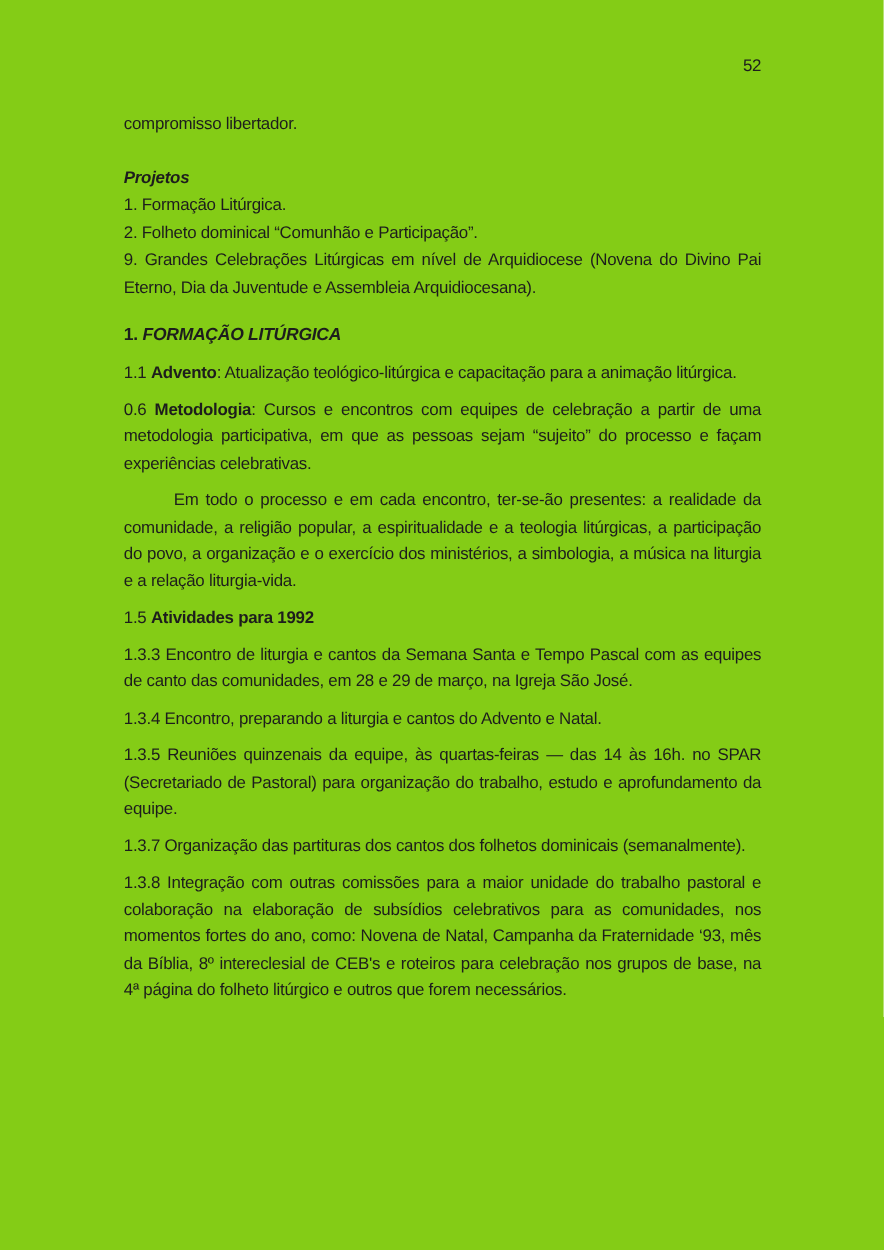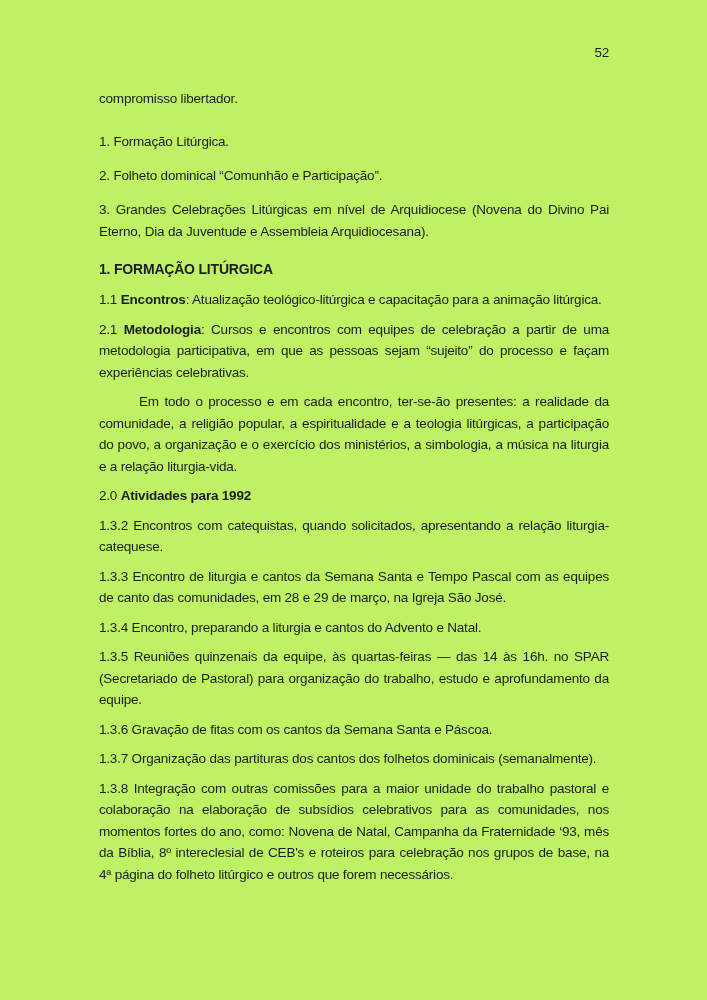--- a/index.html
+++ b/index.html
@@ -1,73 +1,72 @@
 <!DOCTYPE html>
 <html lang="pt"><head>
 <meta charset="utf-8">
 <style>
   html, body { margin: 0; padding: 0; background: #ffffff; }
   .page {
     position: relative;
     width: 707px;
     height: 1000px;
-    background: #bef264;
+    background: #84cc16;
     color: #1d1d1d;
     font-family: "Liberation Sans", "DejaVu Sans", sans-serif;
     font-size: 13.5px;
     letter-spacing: -0.2px;
     overflow: hidden;
   }
   .content { padding: 44px 98px 0 99px; }
   .pnum { text-align: right; line-height: 18px; }
   p { margin: 0; line-height: 21.5px; }
   .just { text-align: justify; }
   .intro { margin-top: 26px; }
   .projects { margin-top: 21px; }
   .proj-heading { font-weight: bold; font-style: italic; line-height: 22px; }
-  .proj-item { line-height: 22px; margin-top: 12px; }
+  .proj-item { line-height: 22px; }
   .section-heading {
     margin: 16px 0 9px 0;
     font-size: 14px;
     line-height: 21.5px;
     font-weight: bold;
   }
-  .sec-title { }
+  .sec-title { font-style: italic; }
   .body { margin-bottom: 8px; }
   .indent { text-indent: 40px; }
   b { font-weight: bold; }
 </style>
 </head>
 <body>
 
 <div class="page">
   <div class="content">
 
     <div class="pnum">52</div>
 
     <p class="intro">compromisso libertador.</p>
 
     <div class="projects">
+      <p class="proj-heading">Projetos</p>
       <p class="proj-item">1. Formação Litúrgica.</p>
       <p class="proj-item">2. Folheto dominical “Comunhão e Participação”.</p>
-      <p class="proj-item just">3. Grandes Celebrações Litúrgicas em nível de Arquidiocese (Novena do Divino Pai Eterno, Dia da Juventude e Assembleia Arquidiocesana).</p>
+      <p class="proj-item just">9. Grandes Celebrações Litúrgicas em nível de Arquidiocese (Novena do Divino Pai Eterno, Dia da Juventude e Assembleia Arquidiocesana).</p>
     </div>
 
     <h2 class="section-heading"><span class="sec-num">1. </span><span class="sec-title">FORMAÇÃO LITÚRGICA</span></h2>
 
-    <p class="body just"><span>1.1 </span><b>Encontros</b><span>: Atualização teológico-litúrgica e capacitação para a animação litúrgica.</span></p>
+    <p class="body just"><span>1.1 </span><b>Advento</b><span>: Atualização teológico-litúrgica e capacitação para a animação litúrgica.</span></p>
 
-    <p class="body just"><span>2.1 </span><b>Metodologia</b><span>: Cursos e encontros com equipes de celebração a partir de uma metodologia participativa, em que as pessoas sejam “sujeito” do processo e façam experiências celebrativas.</span></p>
+    <p class="body just"><span>0.6 </span><b>Metodologia</b><span>: Cursos e encontros com equipes de celebração a partir de uma metodologia participativa, em que as pessoas sejam “sujeito” do processo e façam experiências celebrativas.</span></p>
 
     <p class="body just indent">Em todo o processo e em cada encontro, ter-se-ão presentes: a realidade da comunidade, a religião popular, a espiritualidade e a teologia litúrgicas, a participação do povo, a organização e o exercício dos ministérios, a simbologia, a música na liturgia e a relação liturgia-vida.</p>
 
-    <p class="body"><span>2.0 </span><b>Atividades para 1992</b></p>
+    <p class="body"><span>1.5 </span><b>Atividades para 1992</b></p>
 
-    <p class="body just">1.3.2 Encontros com catequistas, quando solicitados, apresentando a relação liturgia-catequese.</p>
     <p class="body just">1.3.3 Encontro de liturgia e cantos da Semana Santa e Tempo Pascal com as equipes de canto das comunidades, em 28 e 29 de março, na Igreja São José.</p>
     <p class="body just">1.3.4 Encontro, preparando a liturgia e cantos do Advento e Natal.</p>
     <p class="body just">1.3.5 Reuniões quinzenais da equipe, às quartas-feiras — das 14 às 16h. no SPAR (Secretariado de Pastoral) para organização do trabalho, estudo e aprofundamento da equipe.</p>
-    <p class="body just">1.3.6 Gravação de fitas com os cantos da Semana Santa e Páscoa.</p>
     <p class="body just">1.3.7 Organização das partituras dos cantos dos folhetos dominicais (semanalmente).</p>
     <p class="body just">1.3.8 Integração com outras comissões para a maior unidade do trabalho pastoral e colaboração na elaboração de subsídios celebrativos para as comunidades, nos momentos fortes do ano, como: Novena de Natal, Campanha da Fraternidade ‘93, mês da Bíblia, 8º intereclesial de CEB's e roteiros para celebração nos grupos de base, na 4ª página do folheto litúrgico e outros que forem necessários.</p>
 
   </div>
 </div>
 
 </body></html>

